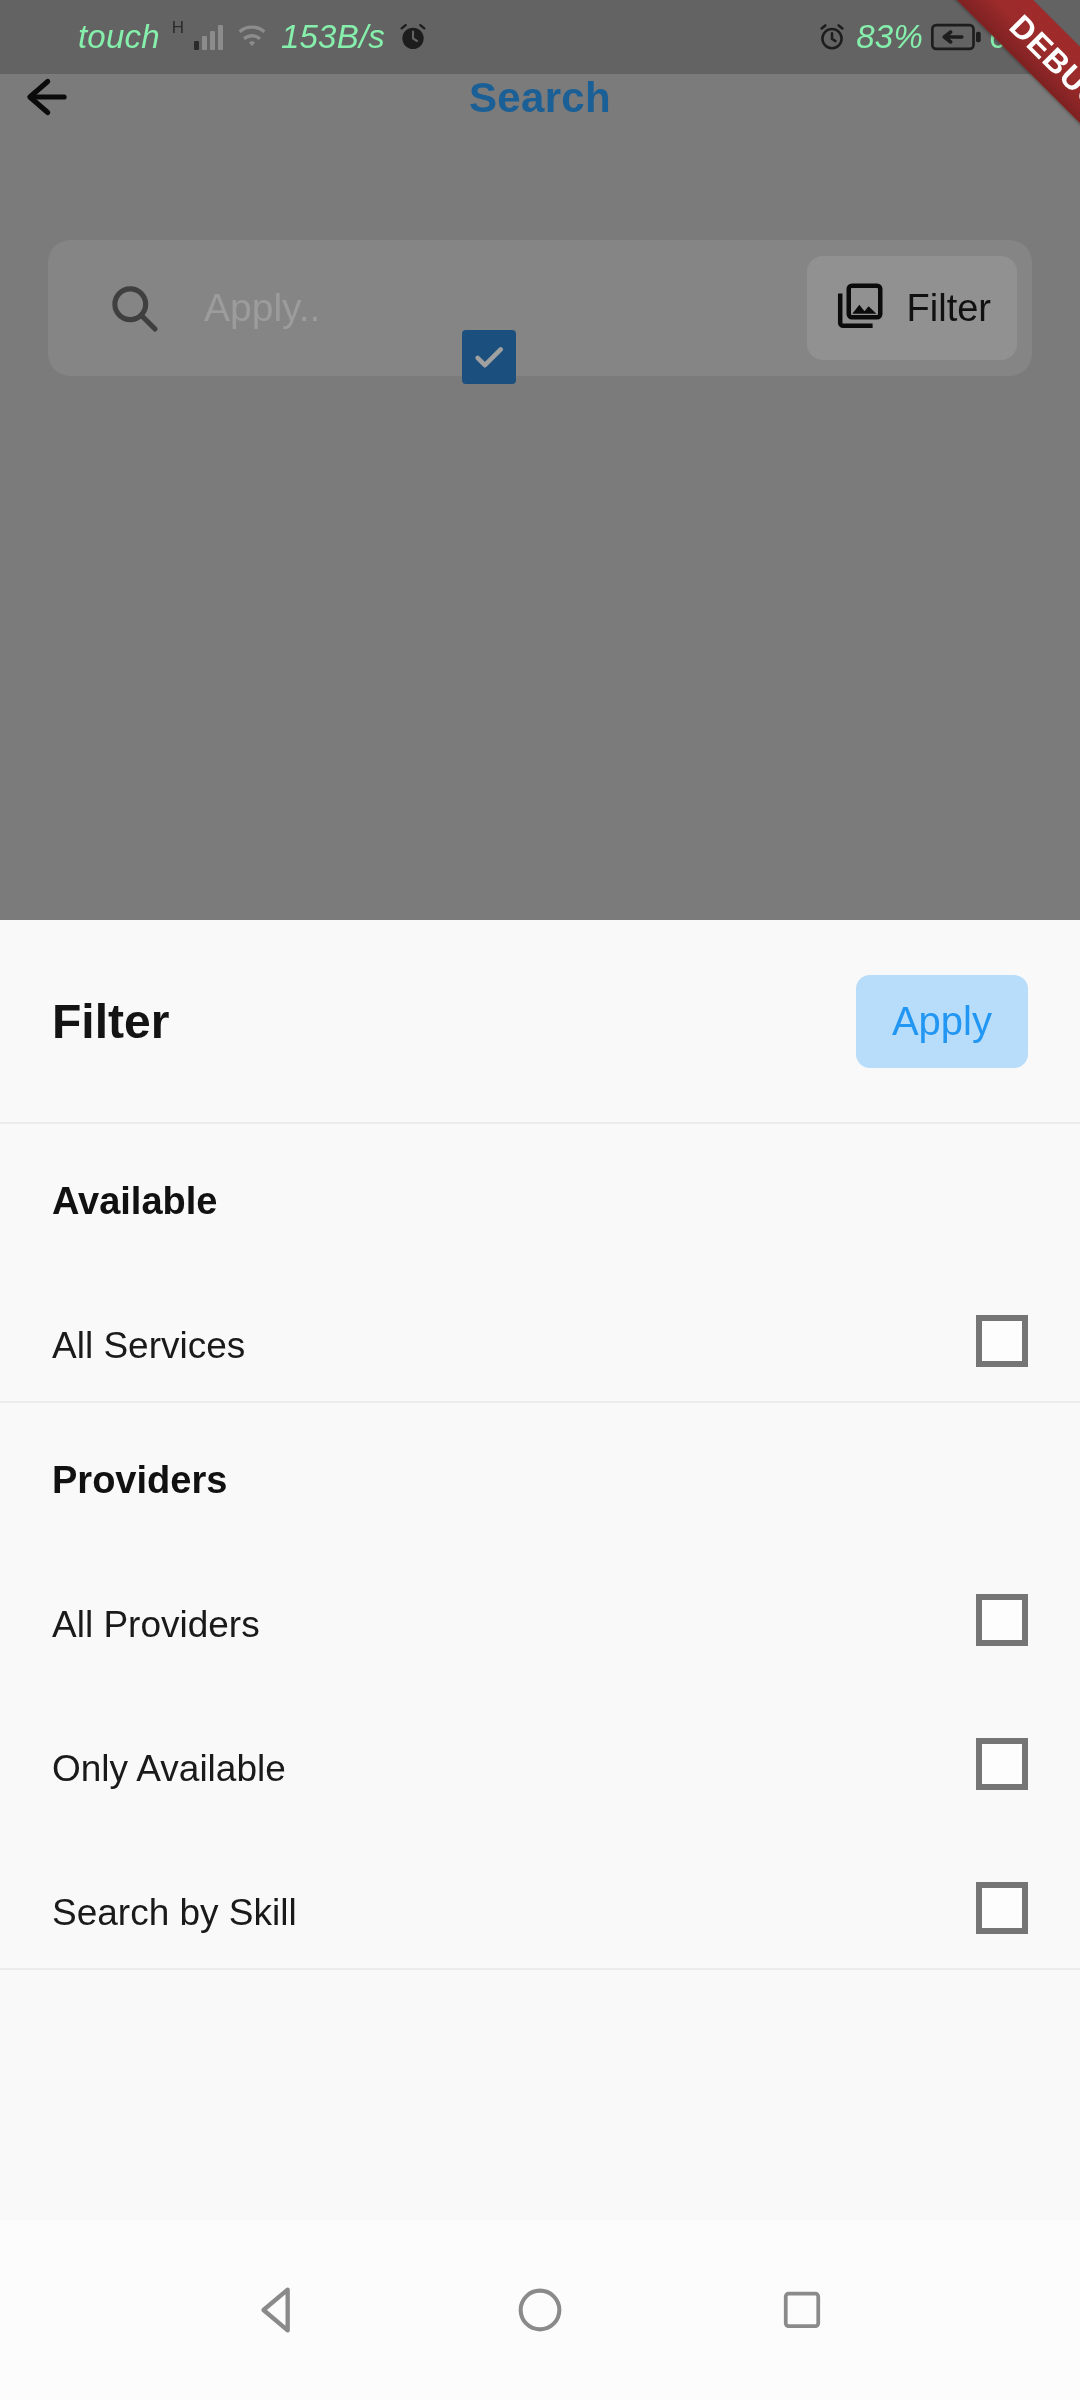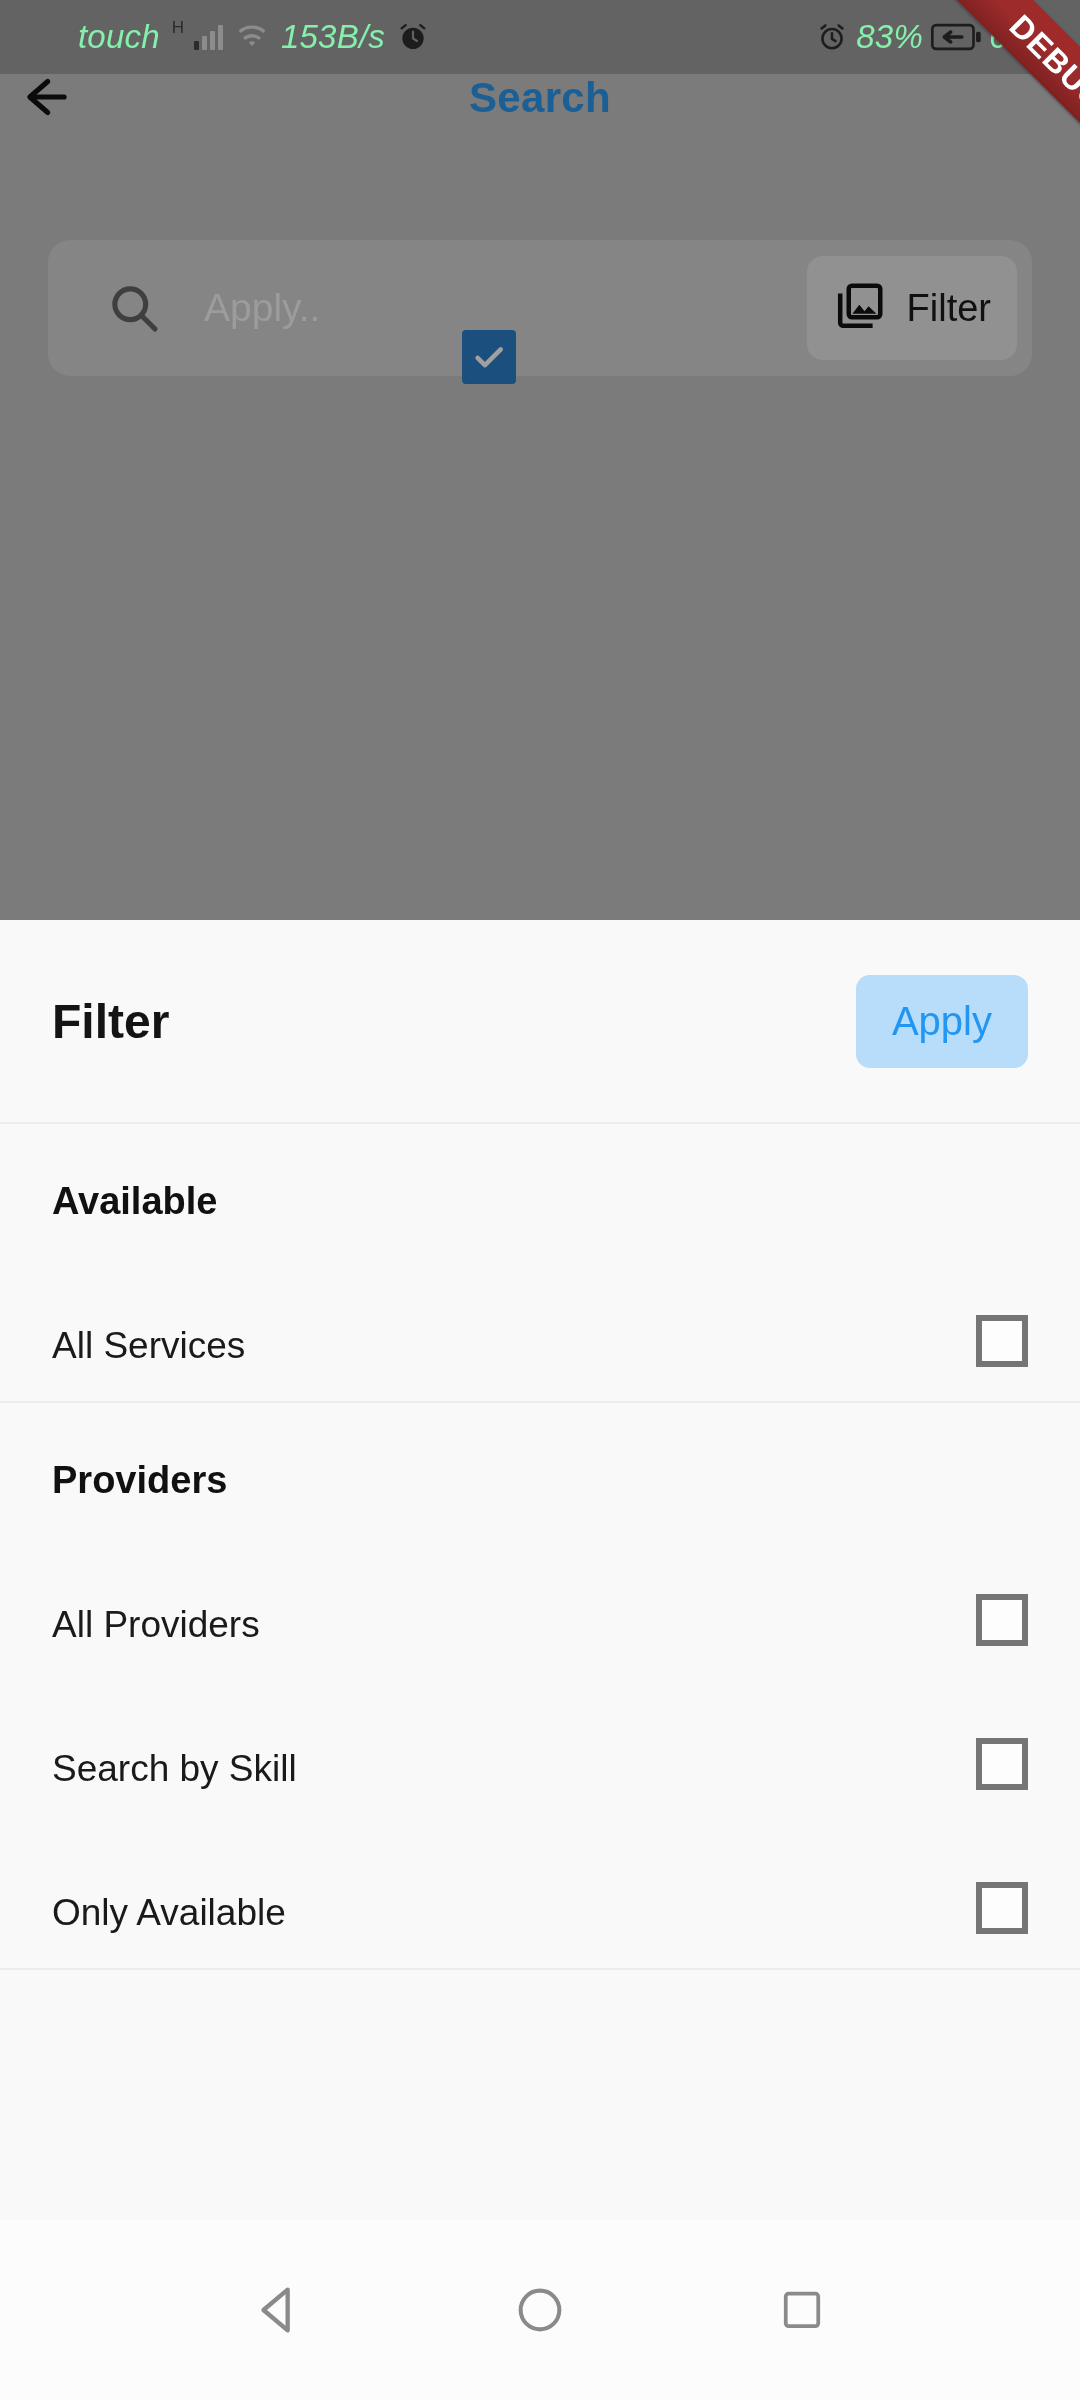--- a/index.html
+++ b/index.html
@@ -271,25 +271,25 @@
       <div class="section-pad"></div>
     </div>
 
     <div class="section">
       <div class="section-title">Providers</div>
       <div class="opt-row">
         <span class="opt-label">All Providers</span>
         <span class="checkbox"></span>
       </div>
       <div class="opt-row">
+        <span class="opt-label">Only Available</span>
+        <span class="checkbox"></span>
+      </div>
+      <div class="opt-row">
         <span class="opt-label">Search by Skill</span>
-        <span class="checkbox"></span>
-      </div>
-      <div class="opt-row">
-        <span class="opt-label">Only Available</span>
         <span class="checkbox"></span>
       </div>
       <div class="section-pad"></div>
     </div>
 
     <div class="sheet-tail"></div>
   </div>
 
   <div class="navbar">
     <div class="nav-item">

